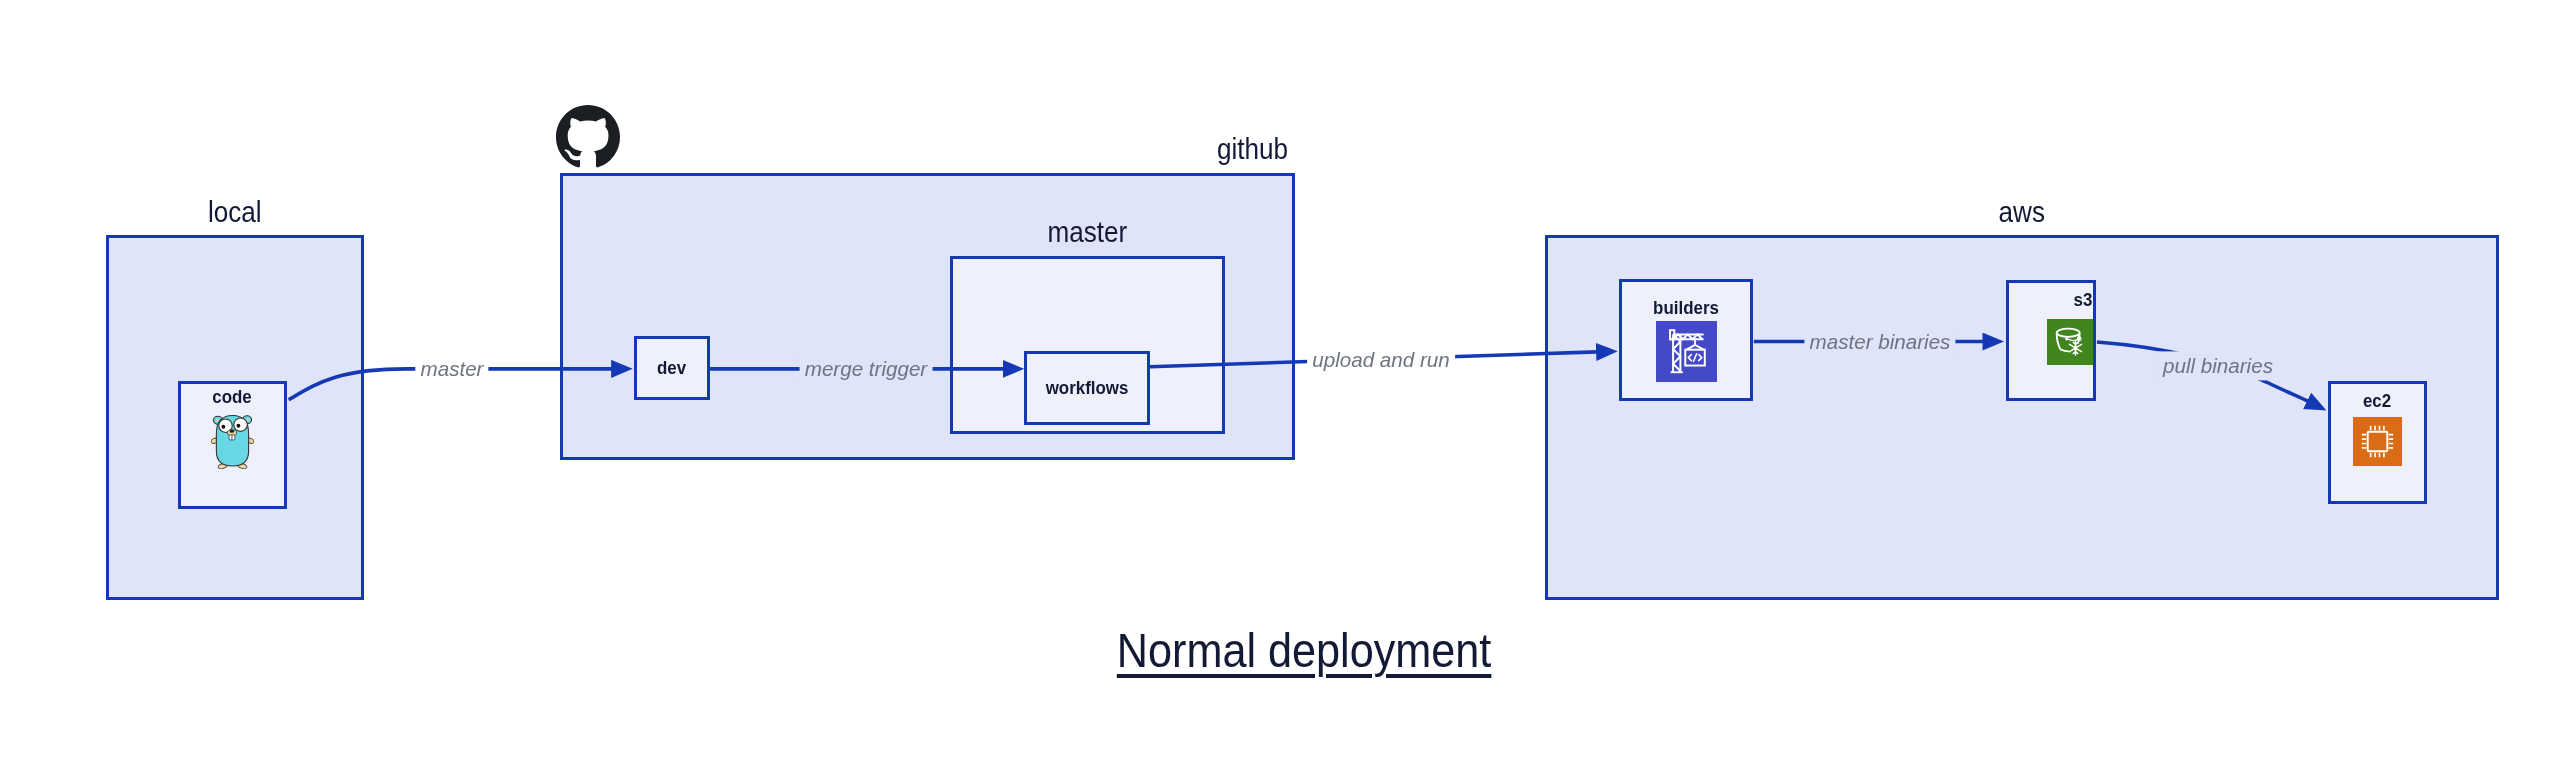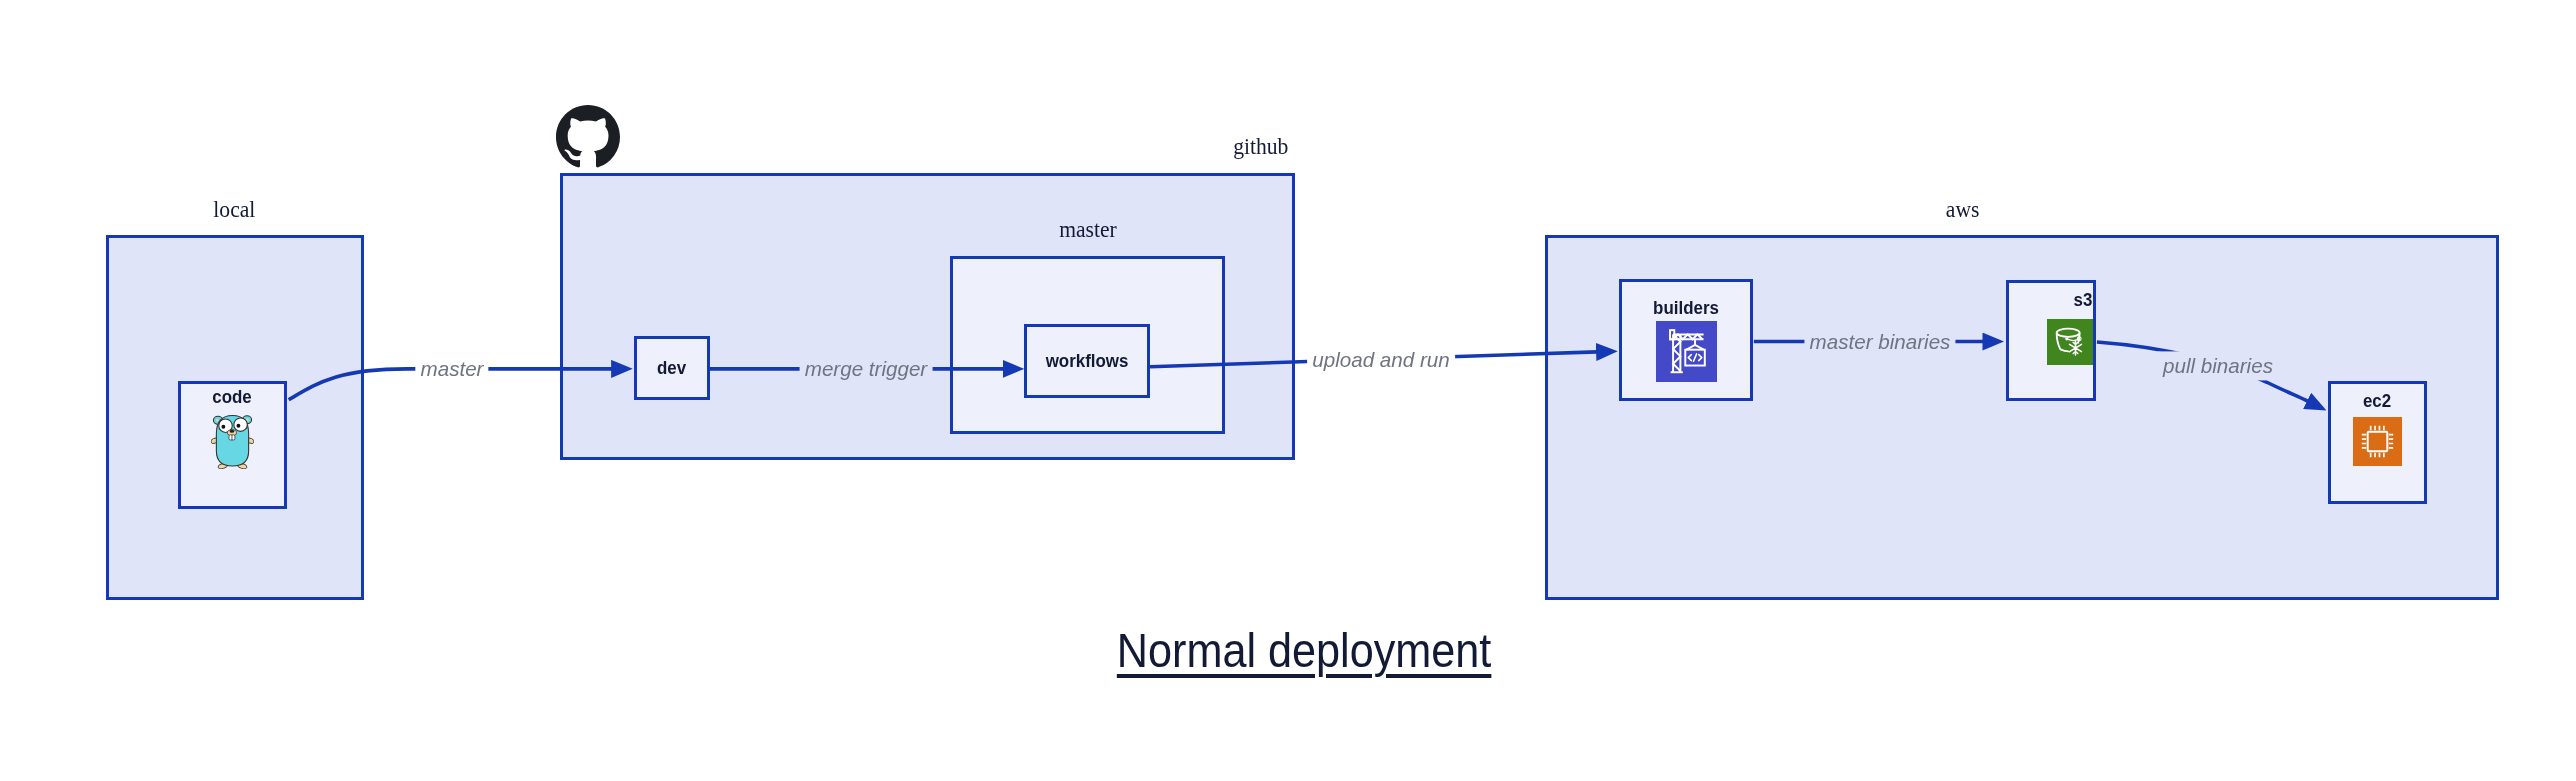--- a/index.html
+++ b/index.html
@@ -22,23 +22,22 @@
     background:var(--canvas-bg);
     font-family:"Liberation Sans",sans-serif;
   }
   .container-box{
     position:absolute;z-index:1;
     background:var(--container-fill);
     border:3.6px solid var(--stroke-blue);
   }
   .container-title{
     position:absolute;z-index:2;
-    font-size:24px;color:var(--title-navy);
+    font-size:29px;color:var(--title-navy);
     white-space:nowrap;
-    font-family:Liberation Serif, serif;
   }
   .condensed{display:inline-block;transform:scaleX(0.9);transform-origin:center bottom;}
   .node-box{
     position:absolute;z-index:5;
     background:var(--node-fill);
     border:3.1px solid var(--stroke-blue);
     text-align:center;
   }
   .node-box.center{display:flex;align-items:center;justify-content:center;}
   .node-label{
@@ -83,21 +82,21 @@
 <svg class="octocat" style="left:556px;top:105px;" width="64" height="64" viewBox="0 0 16 16">
   <path fill="#1b1f23" fill-rule="evenodd" d="M8 0C3.58 0 0 3.58 0 8c0 3.54 2.29 6.53 5.47 7.59.4.07.55-.17.55-.38 0-.19-.01-.82-.01-1.49-2.01.37-2.53-.49-2.69-.94-.09-.23-.48-.94-.82-1.13-.28-.15-.68-.52-.01-.53.63-.01 1.08.58 1.23.82.72 1.21 1.87.87 2.33.66.07-.52.28-.87.51-1.07-1.78-.2-3.64-.89-3.64-3.95 0-.87.31-1.59.82-2.15-.08-.2-.36-1.02.08-2.12 0 0 .67-.21 2.2.82.64-.18 1.32-.27 2-.27s1.36.09 2 .27c1.53-1.04 2.2-.82 2.2-.82.44 1.1.16 1.92.08 2.12.51.56.82 1.27.82 2.15 0 3.07-1.87 3.75-3.65 3.95.29.25.54.73.54 1.48 0 1.07-.01 1.93-.01 2.2 0 .21.15.46.55.38A8.01 8.01 0 0 0 16 8c0-4.42-3.58-8-8-8z"></path>
 </svg>
 
 <div class="container-box" style="left:950px;top:256px;width:275px;height:178px;z-index:2;background:var(--node-fill);"></div>
 <div class="container-title" style="left:1010px;top:216px;width:155px;text-align:center;">
   <span class="condensed">master</span>
 </div>
 
 <div class="container-box" style="left:1545px;top:235px;width:954px;height:365px;"></div>
-<div class="container-title" style="left:1944px;top:196px;width:155px;">
+<div class="container-title" style="left:1944px;top:196px;width:155px;text-align:center;">
   <span class="condensed">aws</span>
 </div>
 
 <div class="node-box" style="left:178px;top:381px;width:109px;height:128px;padding-top:2px;">
   <span class="node-label">code</span>
   <span class="icon-wrap">
     <svg width="43" height="57" viewBox="0 0 80 105" style="margin-top:3.1px;">
       <ellipse cx="13" cy="15" rx="8.5" ry="7.5" fill="#67d7e4" stroke="#333" stroke-width="2"></ellipse>
       <ellipse cx="67" cy="14" rx="8.5" ry="7.5" fill="#67d7e4" stroke="#333" stroke-width="2"></ellipse>
       <circle cx="12" cy="15" r="2.5" fill="#f2d3a2"></circle>
@@ -116,21 +115,21 @@
       <rect x="33.5" y="42" width="11" height="9.5" rx="2.5" fill="#fff" stroke="#333" stroke-width="1.5"></rect>
       <line x1="39" y1="42" x2="39" y2="51.5" stroke="#333" stroke-width="1.5"></line>
     </svg>
   </span>
 </div>
 
 <div class="node-box center" style="left:634px;top:336px;width:76px;height:64px;">
   <span class="node-label">dev</span>
 </div>
 
-<div class="node-box center" style="left:1024px;top:324px;width:126px;height:74px;z-index:6;">
+<div class="node-box center" style="left:1024px;top:351px;width:126px;height:74px;z-index:6;">
   <span class="node-label">workflows</span>
 </div>
 
 <div class="node-box" style="left:1619px;top:279px;width:134px;height:122px;padding-top:15px;">
   <span class="node-label">builders</span>
   <span class="icon-wrap">
     <svg width="61" height="61" viewBox="0 0 100 100" style="margin-top:1px;">
       <rect width="100" height="100" fill="#4449c8"></rect>
       <g stroke="#fff" stroke-width="3.2" fill="none">
         <path d="M28 22 V84 M40 22 V84"></path>

